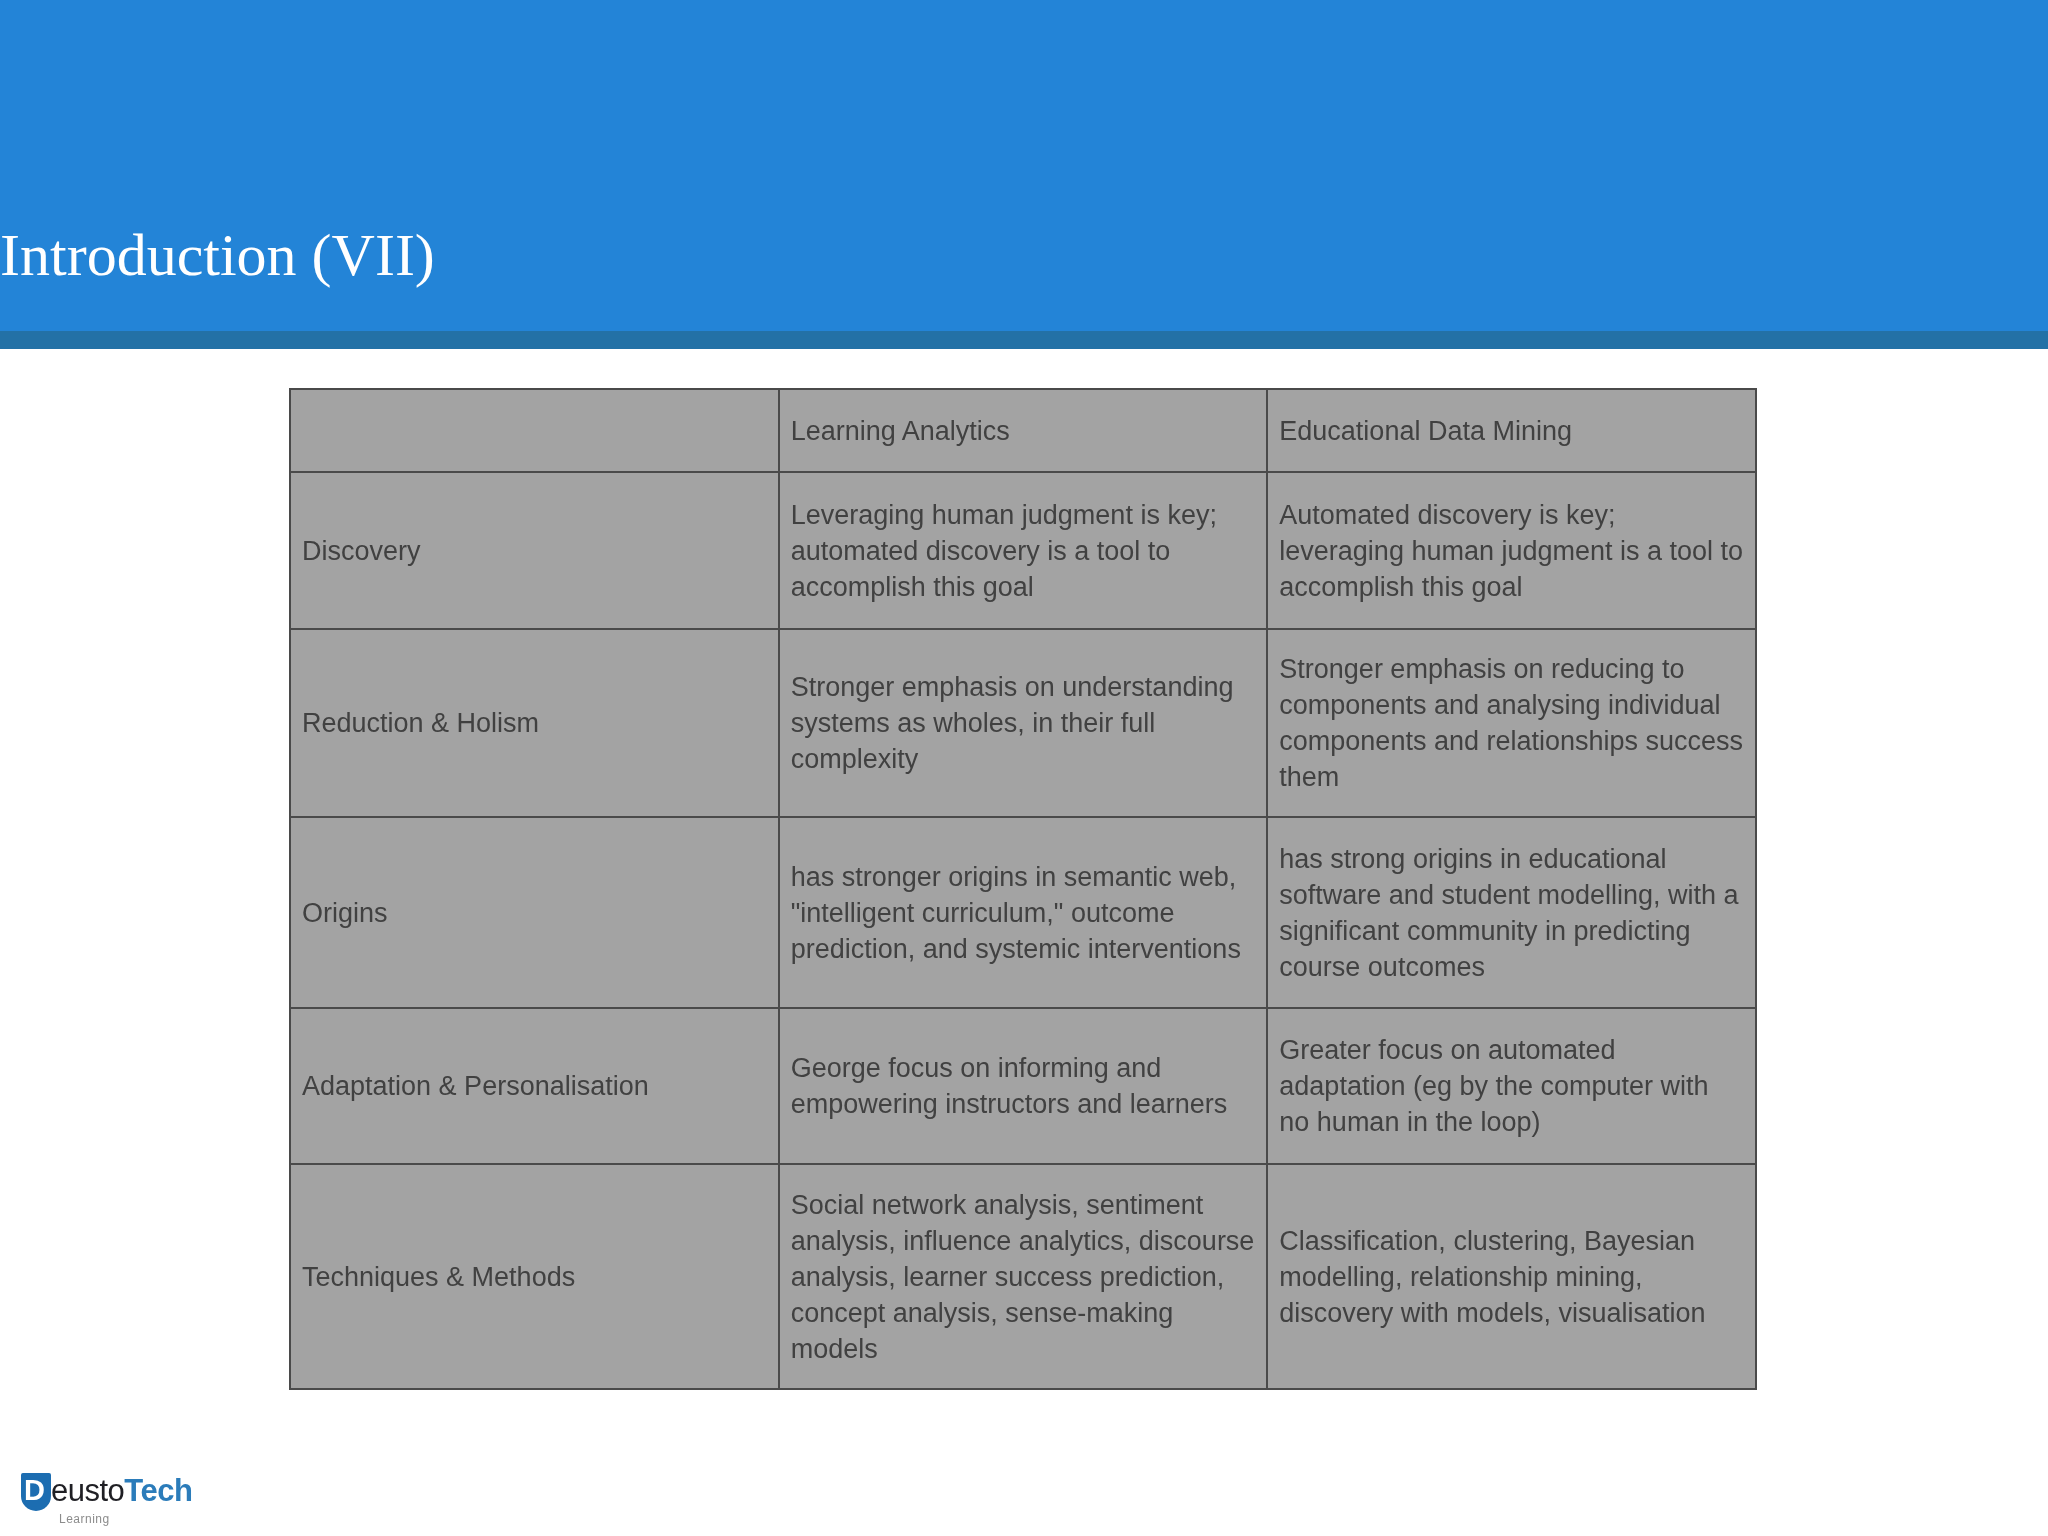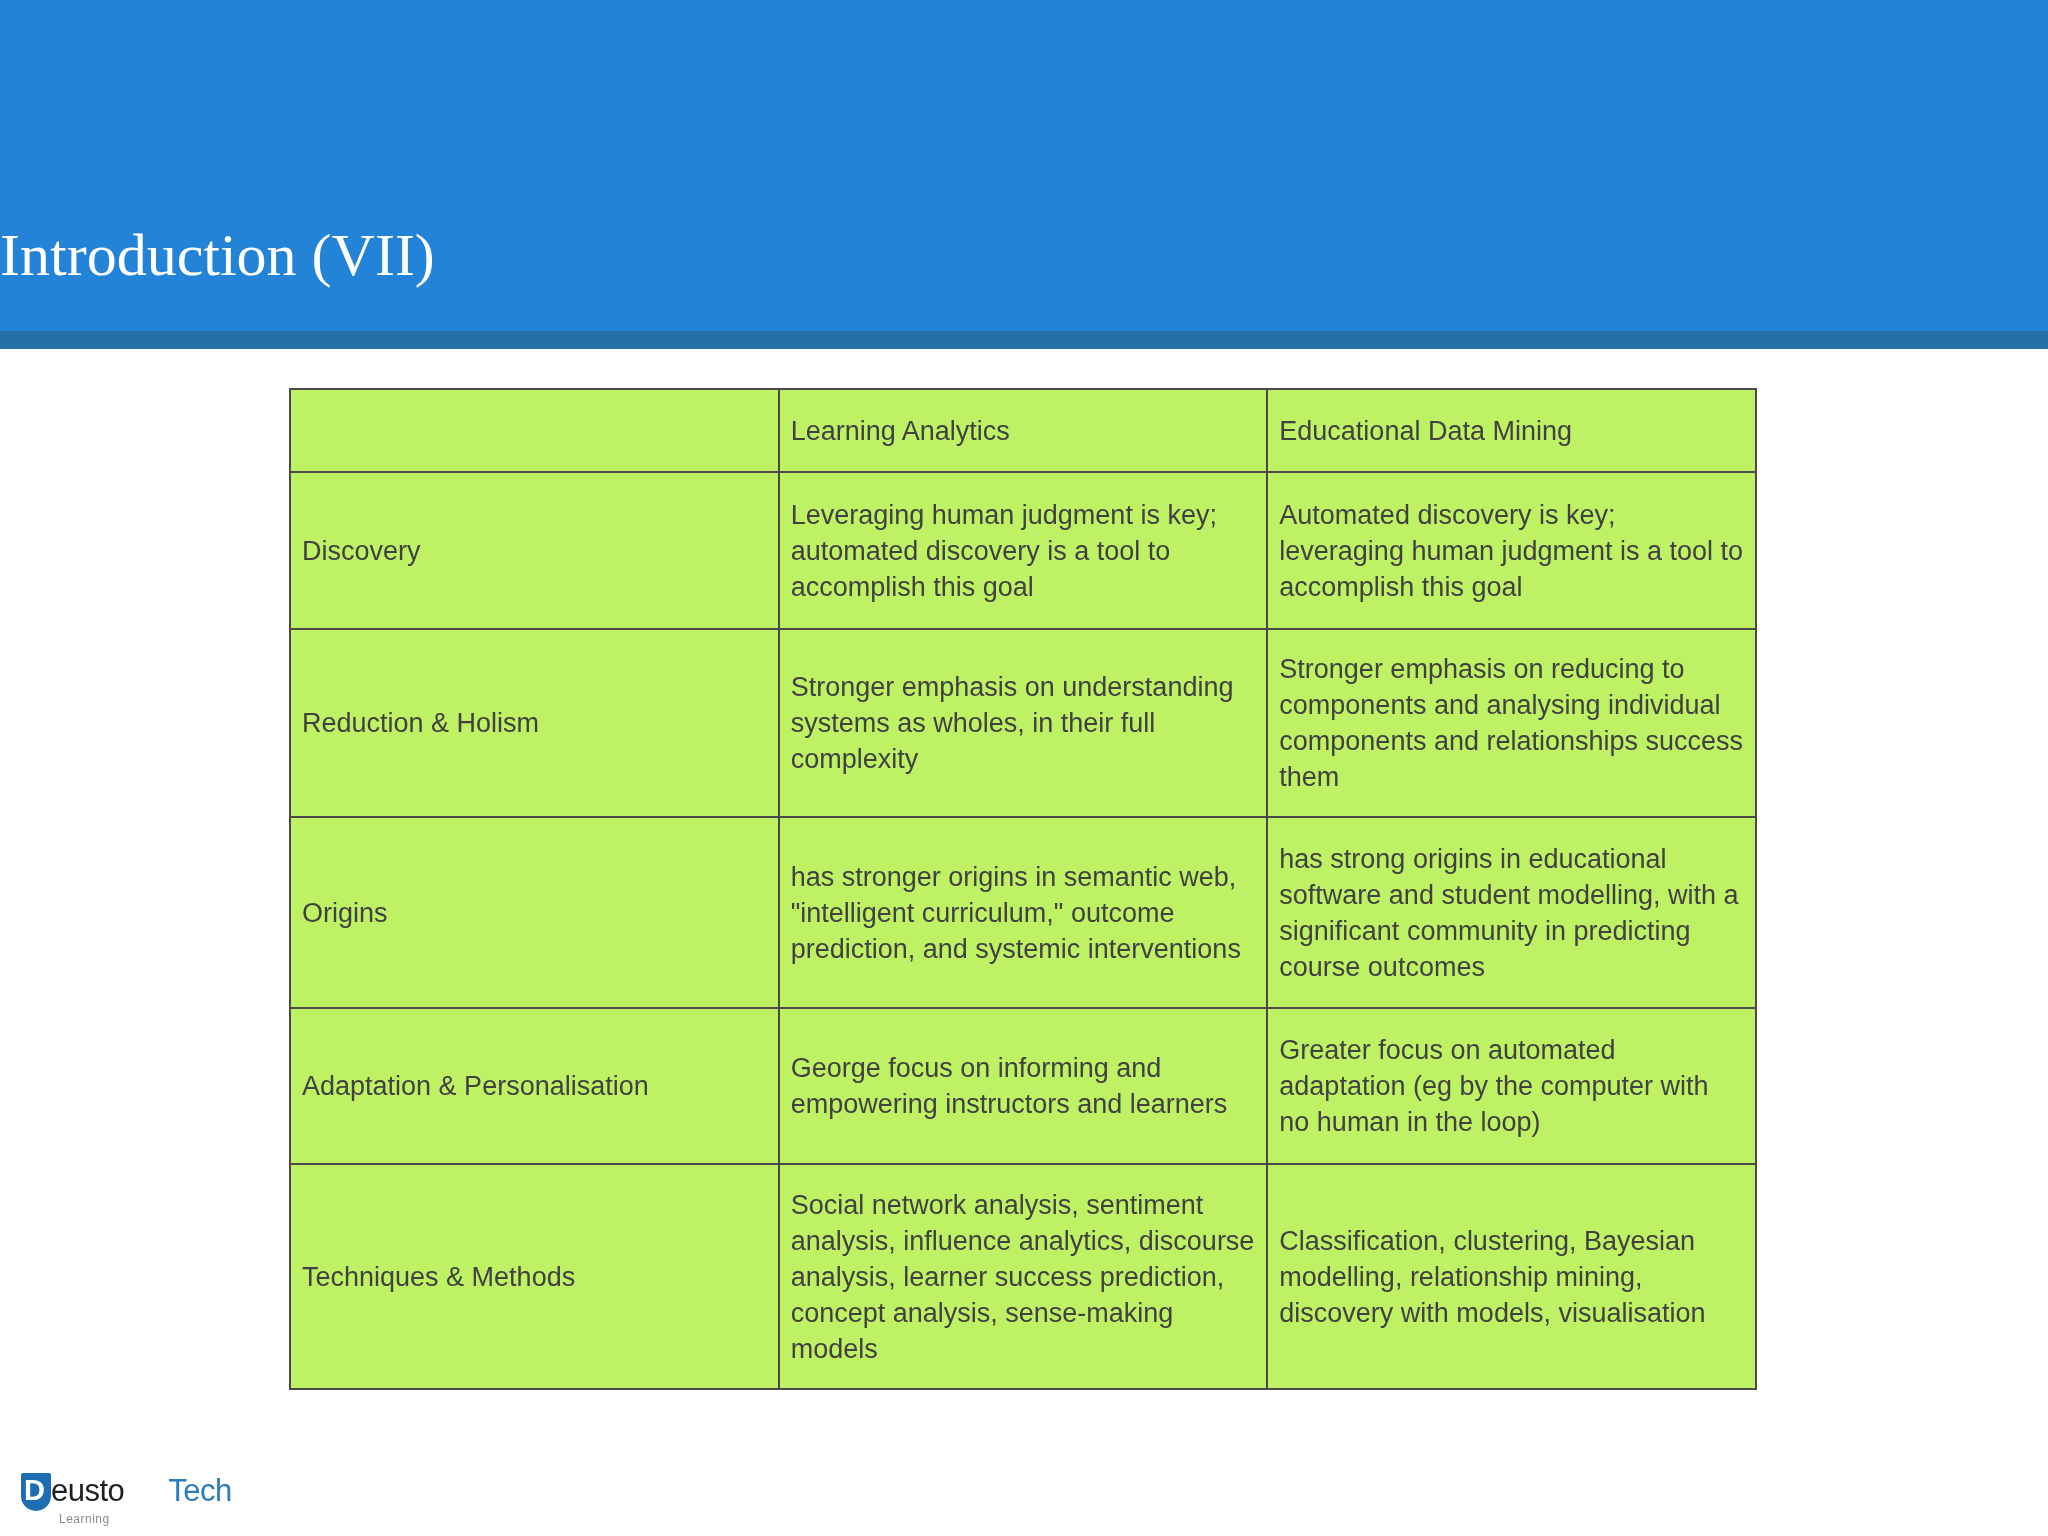--- a/index.html
+++ b/index.html
@@ -49,21 +49,21 @@
     color: #ffffff;
   }
 
   
   table.compare {
     position: absolute;
     left: 289px; top: 388px;
     width: 1468px;
     border-collapse: collapse;
     table-layout: fixed;
-    background: #bef264;
+    background: #a3a3a3;
   }
   table.compare td, table.compare th {
     border: 2px solid #4a4a4a;
     vertical-align: middle;
     text-align: left;
     padding: 6px 10px 6px 11px;
     font-family: "Liberation Sans", sans-serif;
     font-size: 27px;
     line-height: 36px;
     font-weight: 400;
@@ -105,21 +105,21 @@
     line-height: 32px;
     color: #ffffff;
   }
   .logo-word {
     position: absolute; left: 30px; top: 0;
     white-space: nowrap;
     font-size: 31px;
     line-height: 40px;
   }
   .logo-word .bold-part { font-weight: 400; color: #1f1f24; letter-spacing: -0.5px; }
-  .logo-word .light-part { font-weight: 400; color: #2b7cba; letter-spacing: -0.5px; margin-left: 44px; }
+  .logo-word .light-part { font-weight: 700; color: #2b7cba; letter-spacing: -0.5px; }
   .logo-sub {
     position: absolute; left: 22px; top: 41px;
     font-size: 12px;
     color: #8c8c8c;
     letter-spacing: 0.5px;
     margin-left: 16px;
   }
 </style>
 </head>
 <body>

